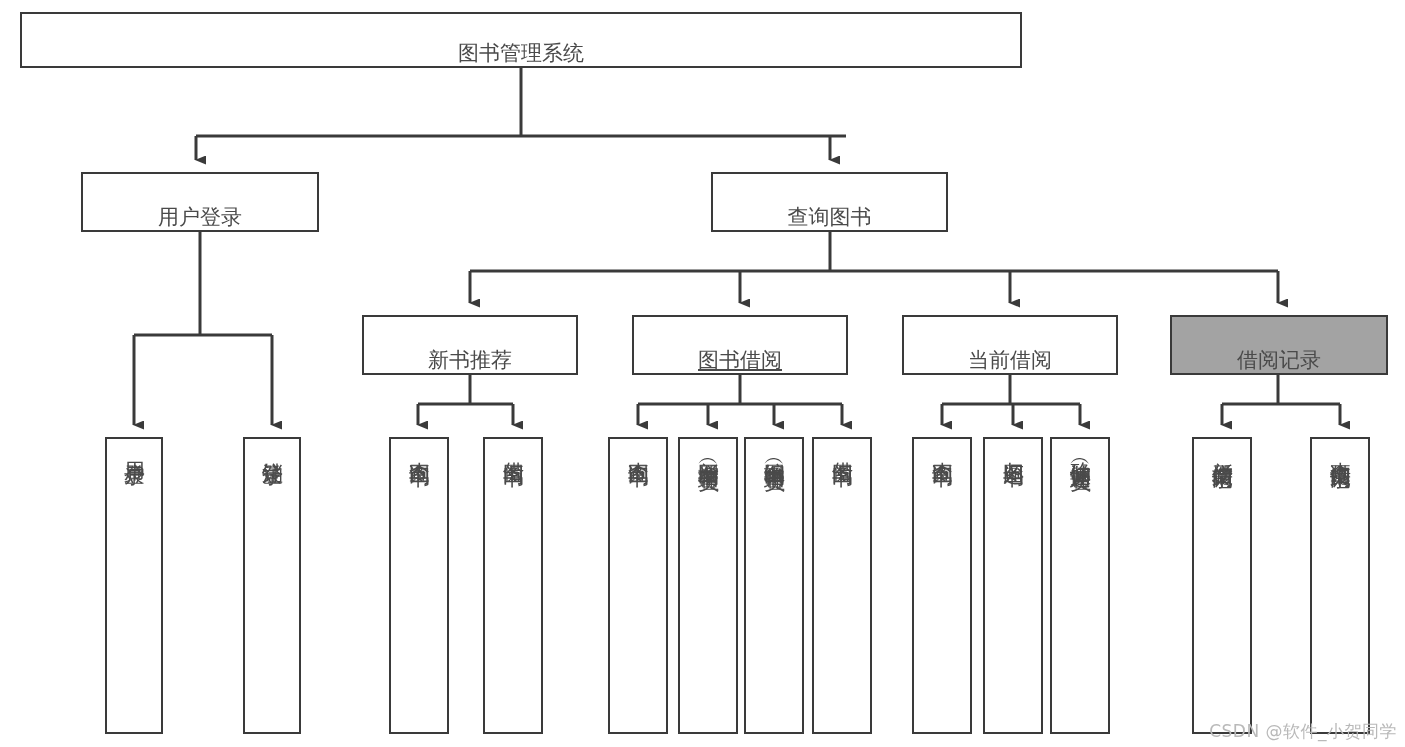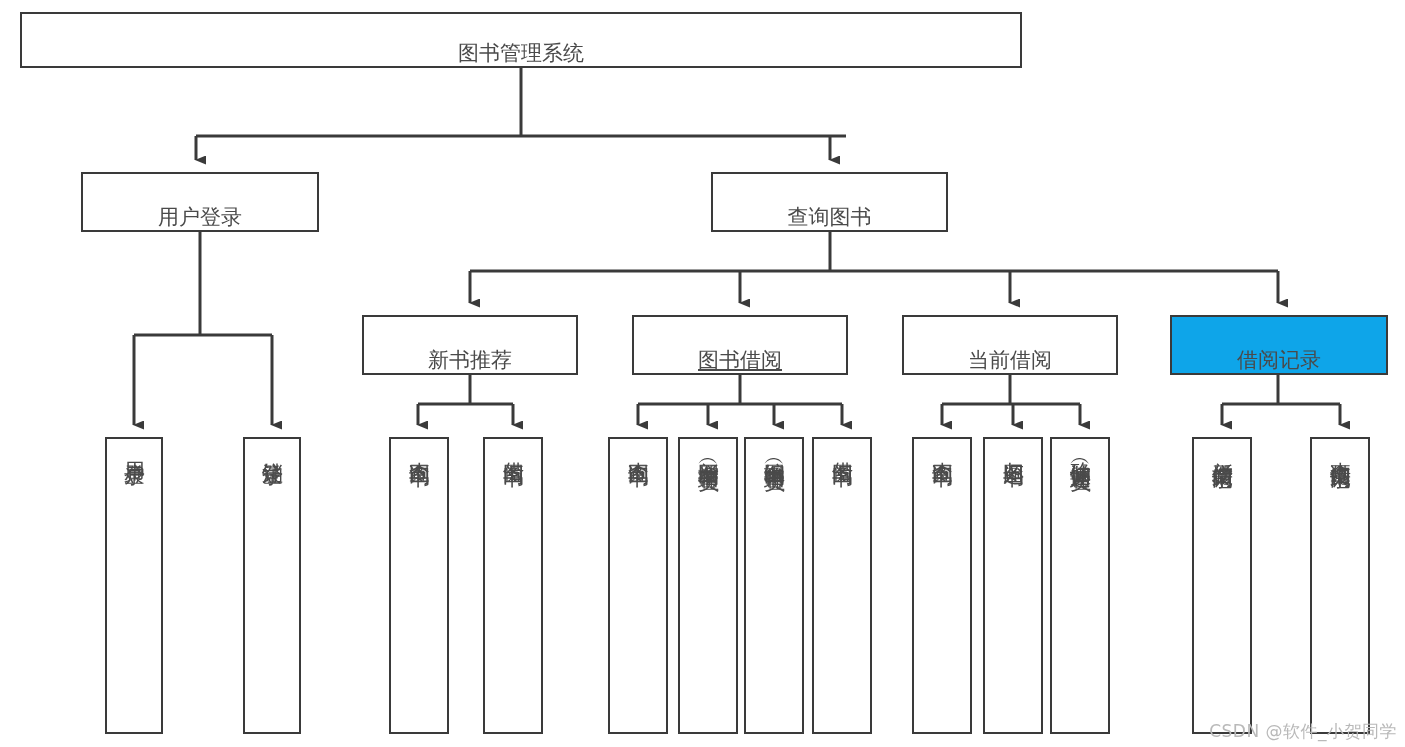--- a/index.html
+++ b/index.html
@@ -143,21 +143,21 @@
 
   <div class="node node-l2" style="left: 362px; top: 315px; width: 216px; height: 60px; border-color: rgb(58, 58, 58); background: rgb(255, 255, 255);">
     <span class="node-label" style="color: rgb(74, 74, 74);">新书推荐</span>
   </div>
   <div class="node node-l2" style="left: 632px; top: 315px; width: 216px; height: 60px; border-color: rgb(58, 58, 58); background: rgb(255, 255, 255);">
     <span class="node-label" style="color: rgb(74, 74, 74); text-decoration: underline;">图书借阅</span>
   </div>
   <div class="node node-l2" style="left: 902px; top: 315px; width: 216px; height: 60px; border-color: rgb(58, 58, 58); background: rgb(255, 255, 255);">
     <span class="node-label" style="color: rgb(74, 74, 74);">当前借阅</span>
   </div>
-  <div class="node node-l2" style="left: 1170px; top: 315px; width: 218px; height: 60px; border-color: rgb(58, 58, 58); background: #0ea5e9;">
+  <div class="node node-l2" style="left: 1170px; top: 315px; width: 218px; height: 60px; border-color: rgb(58, 58, 58); background: #a3a3a3;">
     <span class="node-label" style="color: rgb(74, 74, 74);">借阅记录</span>
   </div>
 
   <div class="node node-leaf" style="left: 105px; top: 437px; width: 58px; height: 297px; border-color: rgb(58, 58, 58); background: rgb(255, 255, 255);">
     <span class="node-label" style="color: rgb(74, 74, 74);">用户登录</span>
   </div>
   <div class="node node-leaf" style="left: 243px; top: 437px; width: 58px; height: 297px; border-color: rgb(58, 58, 58); background: rgb(255, 255, 255);">
     <span class="node-label" style="color: rgb(74, 74, 74);">注销登录</span>
   </div>
   <div class="node node-leaf" style="left: 389px; top: 437px; width: 60px; height: 297px; border-color: rgb(58, 58, 58); background: rgb(255, 255, 255);">

